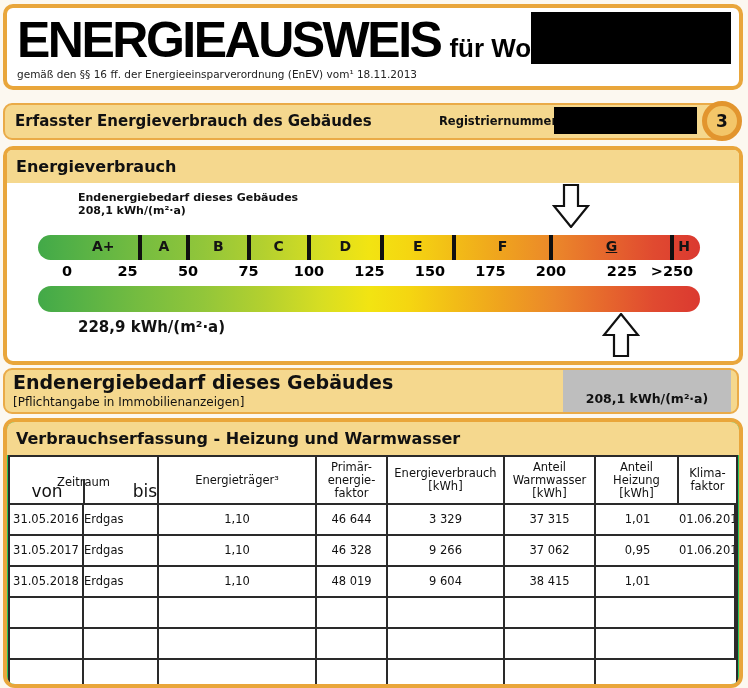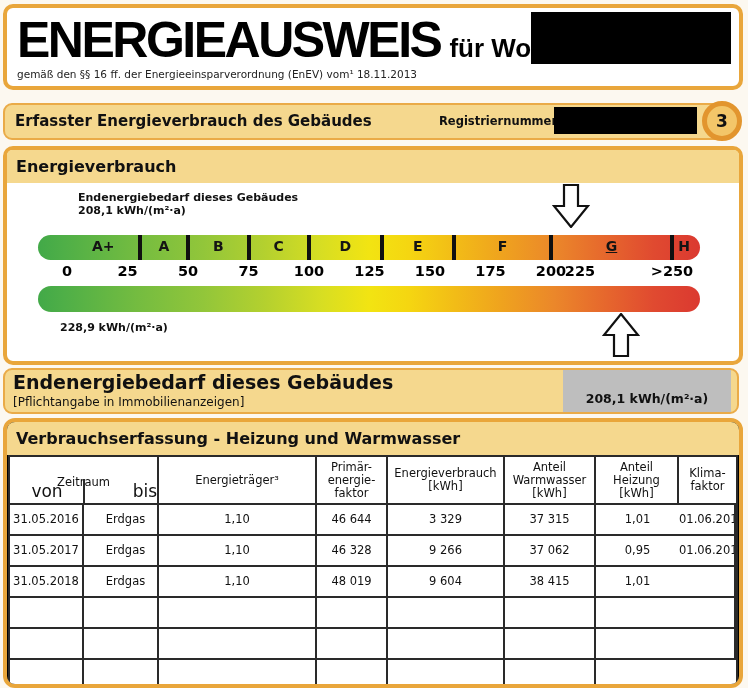--- a/index.html
+++ b/index.html
@@ -49,21 +49,21 @@
   
   .energy-box {
     position:absolute; left:3px; top:146px; width:732px; height:211px;
     background:#fff; border:4px solid #E9A63B; border-radius:10px;
   }
   .box-band {
     height:33px; background:#F5D88E; border-radius:5px 5px 0 0;
     font-weight:bold; font-size:16px; line-height:33px; padding-left:9px;
   }
   .ee-labels { position:absolute; left:71px; top:41px; font-weight:bold; font-size:11px; line-height:13px; }
-  .pe-labels { position:absolute; left:53px; top:171px; font-weight:bold; font-size:11px; line-height:13px; }
+  .pe-labels { position:absolute; left:71px; top:171px; font-weight:bold; font-size:15px; line-height:13px; }
 
   .scale { position:absolute; left:31px; top:85px; width:662px; }
   .band {
     position:relative; height:25px; border-radius:13px;
     background:linear-gradient(90deg,
       #42A948 0%, #4FAF47 4%, #74BC40 15%, #92C63A 25%, #B3D02F 34%,
       #D8DE22 43%, #F2E412 50%, #F5D611 56%, #F2BC17 63%, #EFA31E 70%,
       #EB872A 78%, #E6662D 86%, #E04A30 93%, #DB3930 100%);
   }
   .band.bottom { height:26px; margin-top:0; }
@@ -91,21 +91,21 @@
   .endenergy-sub { position:absolute; left:8px; top:25px; font-size:12px; }
   .gray-value-box {
     position:absolute; left:558px; top:0; width:168px; height:42px;
     background:#BEBEBE; display:flex; align-items:flex-end; justify-content:center;
   }
   .gray-value-box span { font-weight:bold; font-size:12.5px; padding-bottom:6px; }
 
   
   .consumption-box {
     position:absolute; left:3px; top:418px; width:732px; height:262px;
-    background:#000000; border:4px solid #E9A63B; border-radius:12px;
+    background:#22c55e; border:4px solid #E9A63B; border-radius:12px;
     overflow:hidden;
   }
   .tbl {
     width:730px; margin-left:1px; box-sizing:border-box;
     border:2px solid #2a2a2a;
     display:grid;
     grid-template-columns:74px 75px 158px 71px 117px 91px 83px 57px;
     background:#fff;
   }
   .hc {
@@ -119,21 +119,21 @@
   .h-zeit .zlabel { text-align:center; font-size:11.5px; margin-top:6px; }
   .h-zeit .vb-divider { position:absolute; left:73px; top:22px; bottom:0; width:2px; background:#2a2a2a; }
   .h-zeit .vonbis { position:absolute; bottom:5px; left:0; right:0; display:flex; font-size:17px; }
   .h-zeit .vonbis span:first-child { width:74px; text-align:center; }
   .h-zeit .vonbis span:last-child { flex:1; text-align:right; }
   .dc {
     border-right:2px solid #2a2a2a; border-bottom:2px solid #2a2a2a;
     height:31px; box-sizing:border-box; line-height:29px;
     font-size:11.5px; text-align:center; overflow:hidden; white-space:nowrap;
   }
-  .dc.al { text-align:center; padding-left:10px; }
+  .dc.al { text-align:left; }
 </style>
 </head>
 <body>
 
 <div class="page">
 
   <div class="header-box">
     <div class="title-row">
       <span class="main-title">ENERGIEAUSWEIS</span>
       <span class="title-suffix">für Wohn</span>
@@ -190,21 +190,21 @@
       <div class="numbers" id="scale-numbers">
           <span style="left: 29px;">0</span>
           <span style="left: 89.5px;">25</span>
           <span style="left: 150px;">50</span>
           <span style="left: 210.5px;">75</span>
           <span style="left: 271px;">100</span>
           <span style="left: 331.5px;">125</span>
           <span style="left: 392px;">150</span>
           <span style="left: 452.5px;">175</span>
           <span style="left: 513px;">200</span>
-          <span style="left: 542px; text-align: right;">225</span>
+          <span style="left: 584px; text-align: right;">225</span>
           <span style="left: 634px;">&gt;250</span>
         </div>
       <div class="band bottom"></div>
     </div>
 
     <div class="marker-arrow arrow-up" id="arrow-up" style="left: 594.938px;">
       <svg width="38" height="44" viewBox="0 0 38 44">
         <polygon points="19,1 36,22 26,22 26,43 12,43 12,22 2,22" fill="#ffffff" stroke="#111111" stroke-width="2.2"></polygon>
       </svg>
     </div>

